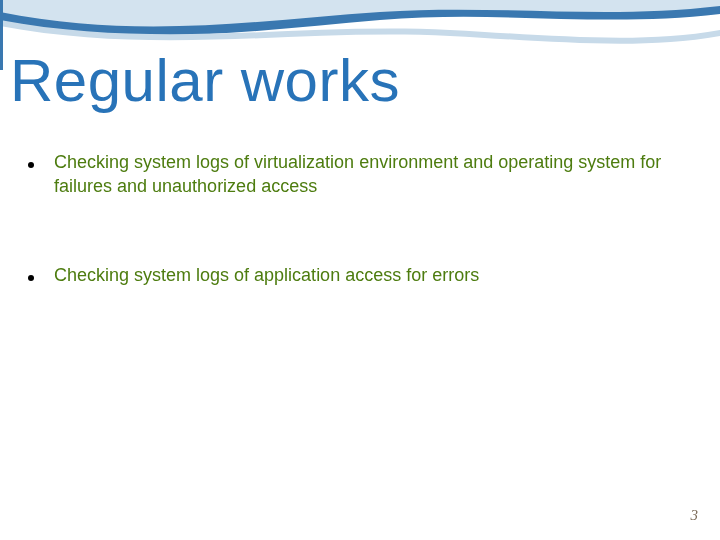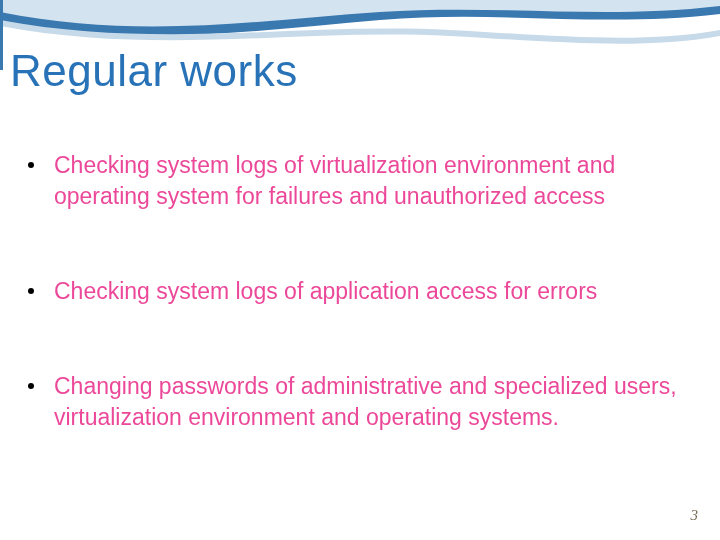--- a/index.html
+++ b/index.html
@@ -19,36 +19,36 @@
     position: absolute;
     top: 0; left: 0;
     width: 720px;
     height: 70px;
     pointer-events: none;
   }
   .title {
     position: absolute;
     top: 46px;
     left: 10px;
-    font-size: 44px;
+    font-size: 60px;
     font-weight: 400;
     color: #2873b8;
     letter-spacing: 0.5px;
   }
   .content {
     position: absolute;
     top: 150px;
     left: 28px;
     right: 20px;
   }
   .bullet {
     display: flex;
     align-items: flex-start;
-    font-size: 23px;
-    color: #ec4899;
+    font-size: 18px;
+    color: #4d7c0f;
     line-height: 1.35;
     margin-bottom: 64px;
   }
   .bullet:last-child { margin-bottom: 0; }
   .dot {
     width: 6px;
     height: 6px;
     background: #000;
     border-radius: 50%;
     margin-top: 12px;
@@ -82,21 +82,17 @@
 
   <div class="content">
     <div class="bullet">
       <span class="dot"></span>
       <span class="bullet-text">Checking system logs of virtualization environment and operating system for failures and unauthorized access</span>
     </div>
     <div class="bullet">
       <span class="dot"></span>
       <span class="bullet-text">Checking system logs of application access for errors</span>
     </div>
-    <div class="bullet">
-      <span class="dot"></span>
-      <span class="bullet-text">Changing passwords of administrative and specialized users, virtualization environment and operating systems.</span>
-    </div>
   </div>
 
   <div class="page-number">3</div>
 
 </div>
 
 </body></html>

